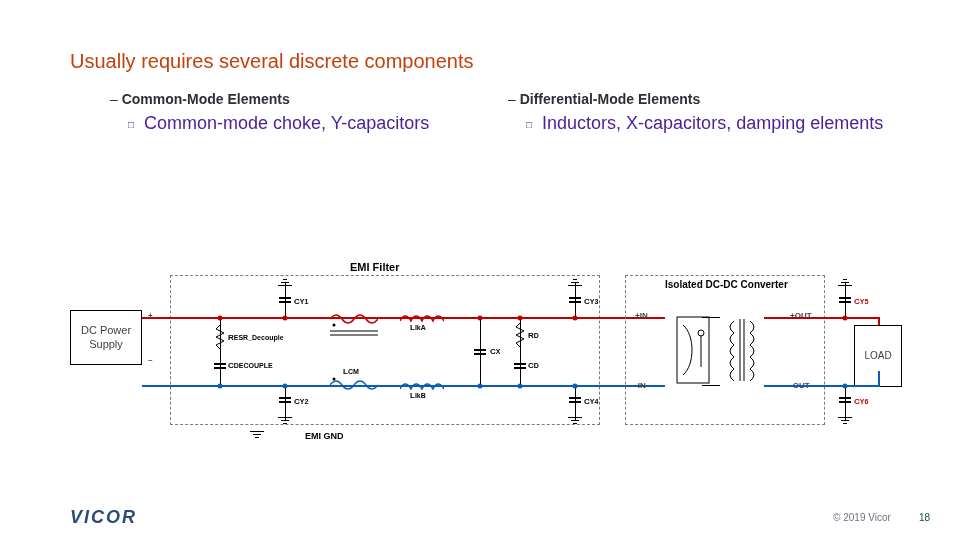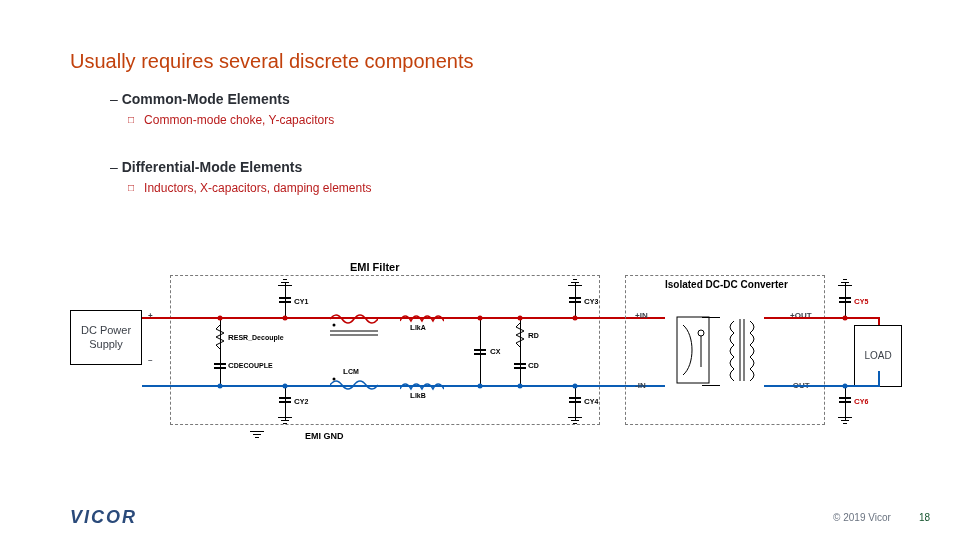--- a/index.html
+++ b/index.html
@@ -23,38 +23,37 @@
     margin-bottom: 26px;
   }
   .subtitle {
     font-size: 20px;
     color: #c2410c;
     font-weight: 400;
     margin-bottom: 18px;
   }
   .columns {
     display: flex;
-    gap: 32px;
+    gap: 16px;
     margin-left: 40px;
-    flex-direction: column;
   }
   .col { flex: 1; }
   .col-head {
     font-size: 14px;
     font-weight: 700;
     color: #2b2f36;
     margin-bottom: 6px;
   }
   .col-head::before {
     content: "– ";
     font-weight: 400;
   }
   .col-item {
-    font-size: 12px;
-    color: #b91c1c;
+    font-size: 18px;
+    color: #4c1d95;
     margin-left: 18px;
   }
   .col-item::before {
     content: "\25A1";
     font-size: 10px;
     margin-right: 10px;
     position: relative;
     top: -1px;
   }
 

